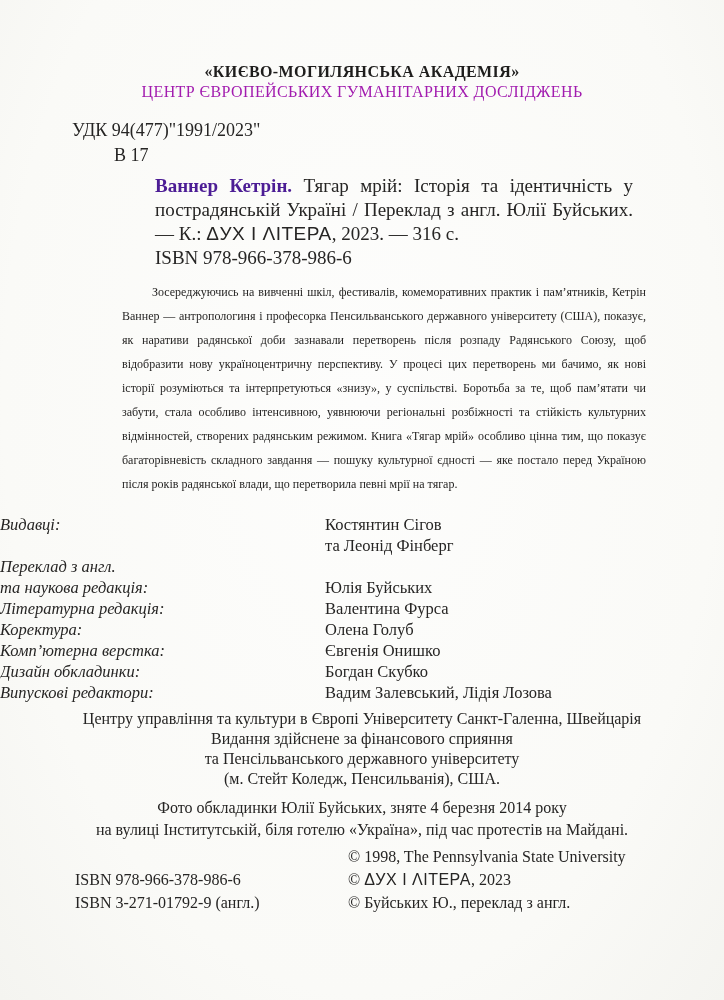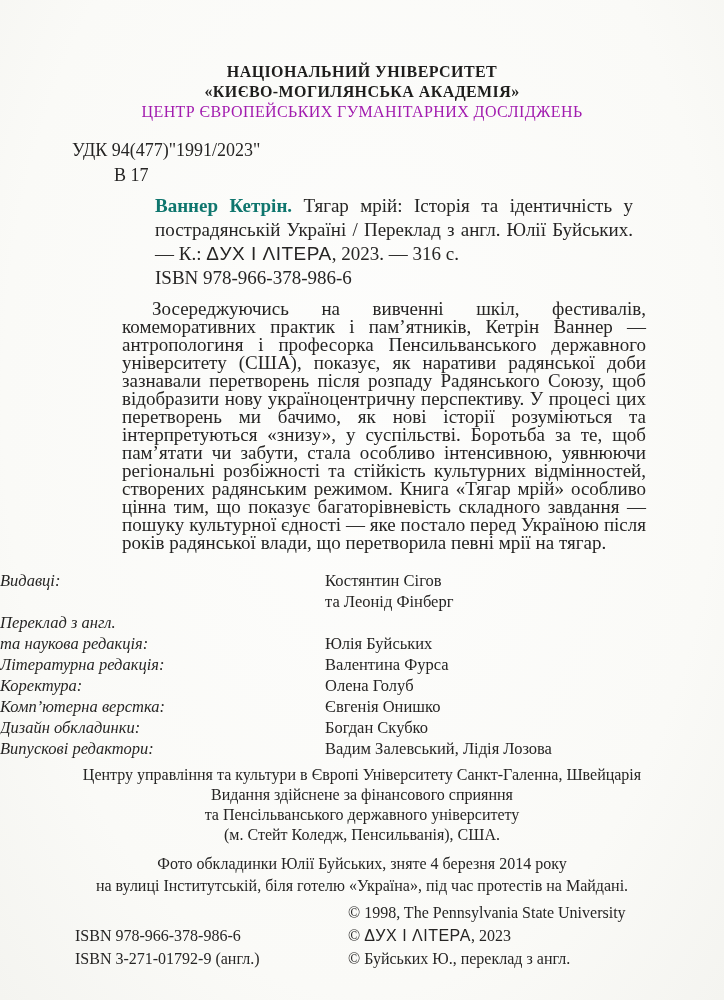--- a/index.html
+++ b/index.html
@@ -18,26 +18,26 @@
   .header{margin-top:62px;text-align:center;letter-spacing:.4px;}
   .header .h-bold{font-weight:bold;font-size:16px;line-height:20px;color:#1e1d1c;}
   .header .h-reg{font-weight:normal;font-size:16px;line-height:20px;color:#a21caf;}
 
   
   .udk{margin-top:16px;margin-left:72px;font-size:18px;line-height:25px;}
   .udk-index{margin-left:42px;}
 
   
   .bib{margin:6px 0 0 155px;width:478px;font-size:19px;line-height:24px;text-align:justify;}
-  .bib-author{font-weight:bold;color:#0f766e;}
+  .bib-author{font-weight:bold;color:#4c1d95;}
   .bib-isbn{margin-left:155px;font-size:19px;line-height:24px;}
   .brand{font-family:"Liberation Sans","DejaVu Sans",sans-serif;letter-spacing:.5px;}
 
   
-  .abstract{margin:10px 0 0 122px;width:524px;font-size:19px;line-height:18px;text-align:justify;text-indent:30px;}
+  .abstract{margin:10px 0 0 122px;width:524px;font-size:12px;line-height:24px;text-align:justify;text-indent:30px;}
 
   
   .credits{margin-top:18px;}
   .credit-row{display:flex;font-size:16.5px;line-height:21px;}
   .credit-label{width:305px;text-align:left;font-style:italic;flex:none;}
   .credit-value{margin-left:20px;flex:1;}
 
   
   .funding{margin-top:6px;text-align:center;font-size:16px;line-height:20px;}
   .photo-note{margin-top:8px;text-align:center;font-size:16px;line-height:22px;}
@@ -46,21 +46,20 @@
   .copyright{display:flex;margin-top:4px;font-size:16px;line-height:23px;}
   .cp-left{margin-left:75px;margin-top:23px;width:232px;flex:none;}
   .cp-right{margin-left:41px;}
 </style>
 </head>
 <body>
 
 <div class="page">
 
   <div class="header">
-    <div class="h-bold">НАЦІОНАЛЬНИЙ УНІВЕРСИТЕТ</div>
     <div class="h-bold">«КИЄВО-МОГИЛЯНСЬКА АКАДЕМІЯ»</div>
     <div class="h-reg">ЦЕНТР ЄВРОПЕЙСЬКИХ ГУМАНІТАРНИХ ДОСЛІДЖЕНЬ</div>
   </div>
 
   <div class="udk">
     <div>УДК  94(477)"1991/2023"</div>
     <div class="udk-index">В 17</div>
   </div>
 
   <p class="bib"><span class="bib-author">Ваннер Кетрін.</span><span> Тягар мрій: Історія та ідентичність у пострадянській Україні / Переклад з англ. Юлії Буй­ських. — К.: </span><span class="brand">ΔУХ І ΛІТЕРА</span><span>, 2023. — 316 с.</span></p>

